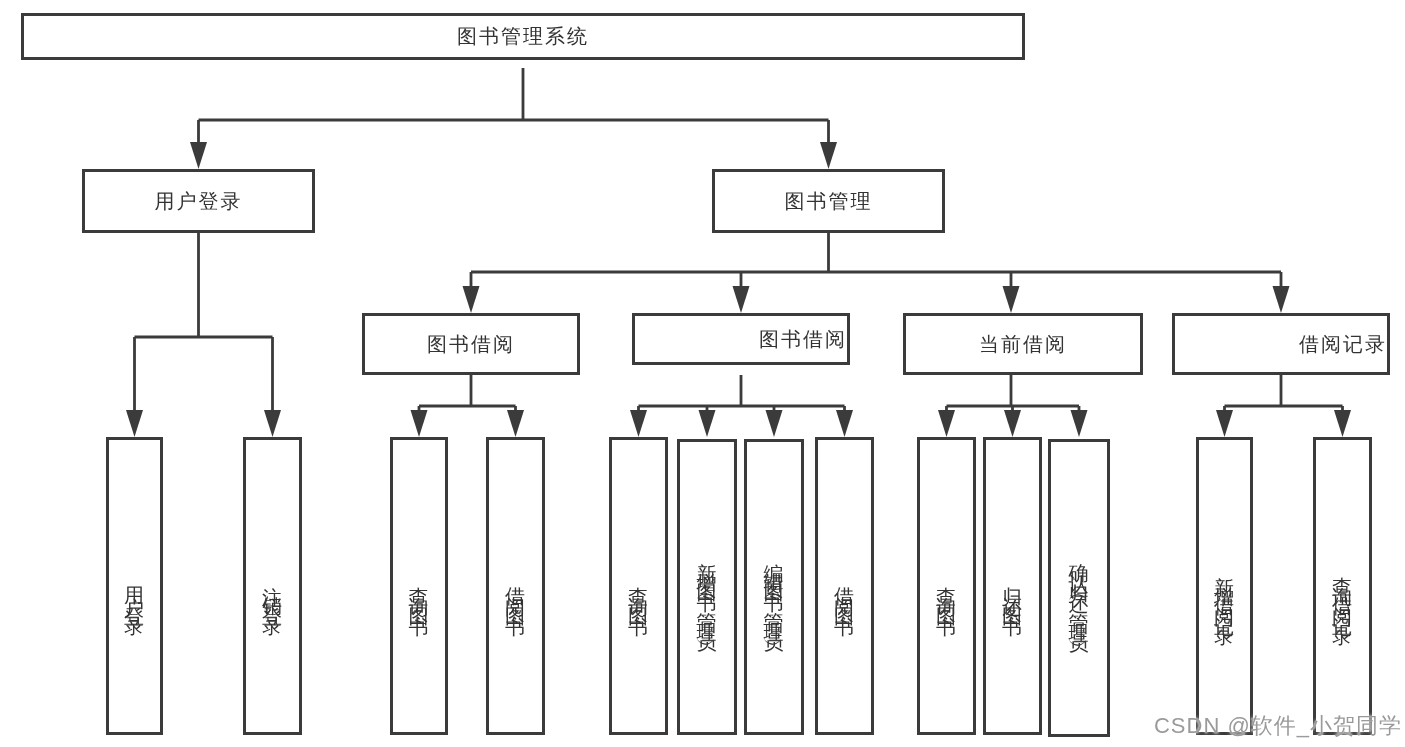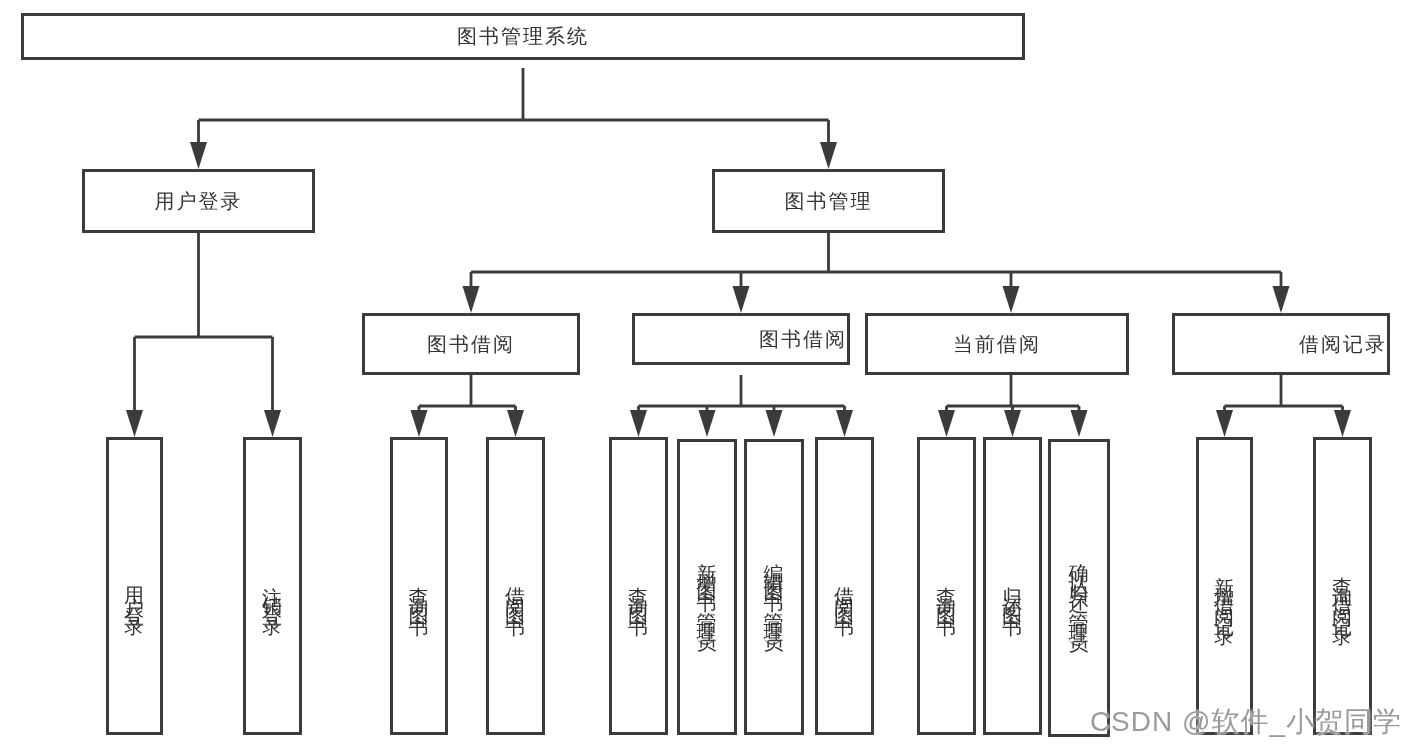--- a/index.html
+++ b/index.html
@@ -37,21 +37,21 @@
     text-orientation: mixed;
     font-size: 20px;
     letter-spacing: 10px;
     line-height: 1;
     margin-top: 10px;
   }
   .watermark {
     position: absolute;
     right: 3px;
     bottom: 6px;
-    font-size: 28px;
+    font-size: 22px;
     color: #9a9a9a;
     letter-spacing: 1px;
     text-shadow: 0 0 2px #ffffff, 0 0 4px #ffffff;
     white-space: nowrap;
   }
 </style>
 </head>
 <body>
 
 <div class="canvas">
@@ -100,21 +100,21 @@
   <div class="node h" style="left:712px; top:169px; width:233px; height:64px;">
     <span>图书管理</span>
   </div>
 
   <div class="node h" style="left:362px; top:313px; width:218px; height:62px;">
     <span>图书借阅</span>
   </div>
   <div class="node h" style="left:632px; top:313px; width:218px; height:52px;justify-content:flex-end;">
     <span>图书借阅</span>
   </div>
-  <div class="node h" style="left:865px; top:313px; width:264px; height:62px;">
+  <div class="node h" style="left:903px; top:313px; width:240px; height:62px;">
     <span>当前借阅</span>
   </div>
   <div class="node h" style="left:1172px; top:313px; width:218px; height:62px;justify-content:flex-end;">
     <span>借阅记录</span>
   </div>
 
   <div class="node v" style="left:106px; top:437px; width:57px; height:298px;">
     <span>用户登录</span>
   </div>
   <div class="node v" style="left:243px; top:437px; width:59px; height:298px;">

